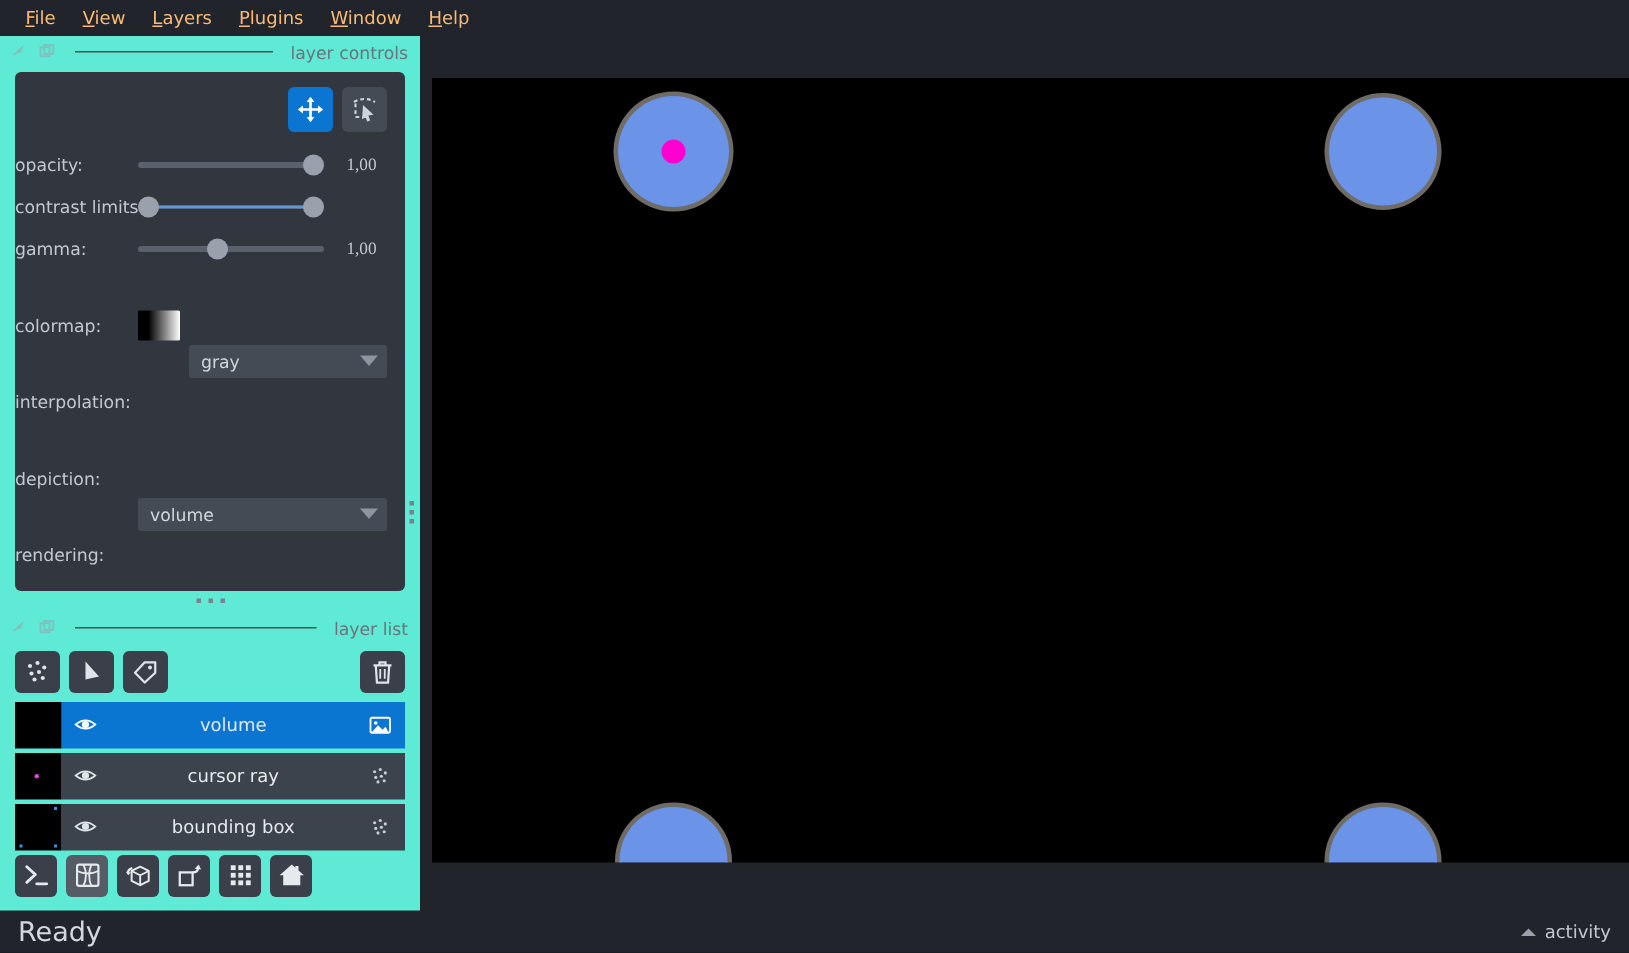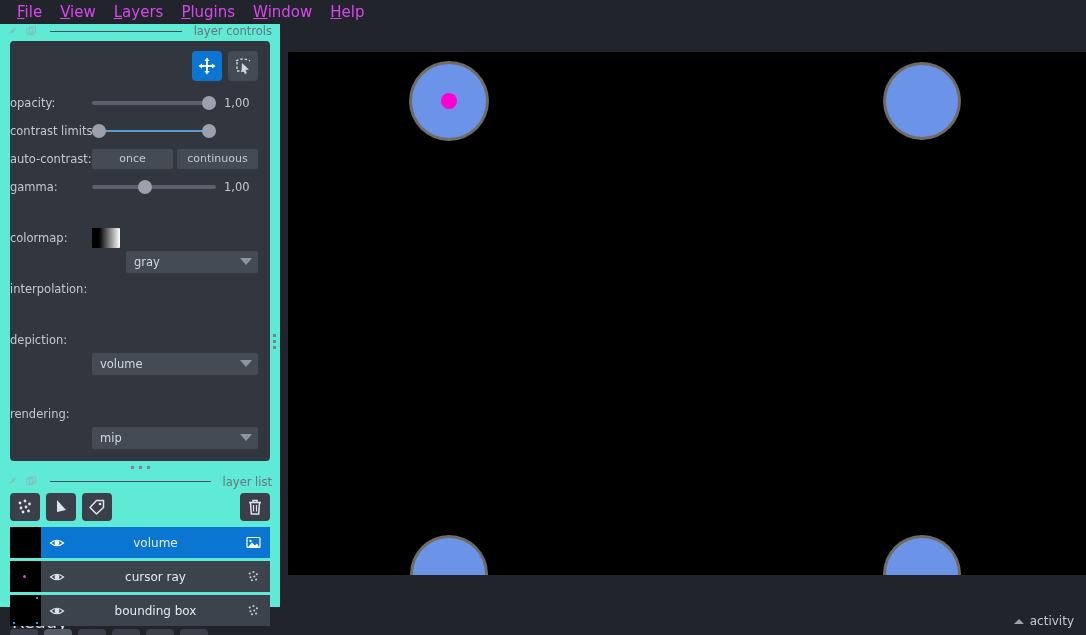--- a/index.html
+++ b/index.html
@@ -18,22 +18,22 @@
 
   
   .menubar {
     height: 24px;
     background: #21252b;
     display: flex; align-items: center;
     padding-left: 8px;
     flex: 0 0 24px;
   }
   .menu-item {
-    font-size: 15px;
-    color: #d946ef;
+    font-size: 12px;
+    color: #fdba74;
     padding: 2px 9px;
     cursor: default;
     white-space: nowrap;
   }
   .menu-item .mn { text-decoration: underline; }
 
   
   .body-row { display: flex; flex: 1 1 auto; min-height: 0; }
 
   
@@ -114,24 +114,25 @@
     position: absolute; top: 8px; height: 2px;
     background: #5c9ad6;
   }
   .slider .handle {
     position: absolute; top: 2px;
     width: 14px; height: 14px; border-radius: 50%;
     background: #9aa1ac;
   }
   .val {
     width: 34px; flex: 0 0 34px;
-    text-align: left;
+    text-align: center;
     font-size: 11.5px;
     color: #c3c8d1;
     margin-left: 8px;
+    font-family: Liberation Serif, serif;
   }
 
   
   .pbtn {
     flex: 1 1 0;
     height: 20px;
     background: #454b55;
     border-radius: 2px;
     display: flex; align-items: center; justify-content: center;
     font-size: 11px;
@@ -357,27 +358,20 @@
             <div class="slider">
               <div class="track thin"></div>
               <div class="fill" style="left:7px;right:7px"></div>
               <div class="handle" style="left:0"></div>
               <div class="handle" style="left:calc(100% - 14px)"></div>
             </div>
             <div class="val"></div>
           </div>
         </div>
 
-        <div class="ctl-row">
-          <div class="ctl-label">auto-contrast:</div>
-          <div class="ctl-field" style="padding-right:0">
-            <div class="pbtn">once</div>
-            <div class="pbtn">continuous</div>
-          </div>
-        </div>
 
         <div class="ctl-row">
           <div class="ctl-label">gamma:</div>
           <div class="ctl-field">
             <div class="slider">
               <div class="track"></div>
               <div class="handle" style="left:37%"></div>
             </div>
             <div class="val">1,00</div>
           </div>
@@ -404,26 +398,20 @@
           <div class="ctl-field">
             <div class="combo">
               <span class="cap">volume</span>
               <span class="caret"></span>
             </div>
           </div>
         </div>
 
         <div class="ctl-row" style="margin-bottom:0">
           <div class="ctl-label">rendering:</div>
-          <div class="ctl-field">
-            <div class="combo">
-              <span class="cap">mip</span>
-              <span class="caret"></span>
-            </div>
-          </div>
         </div>
       </div>
 
       <div class="vsplit">
           <i></i>
           <i></i>
           <i></i>
         </div>
 
       <div class="hsplit">

